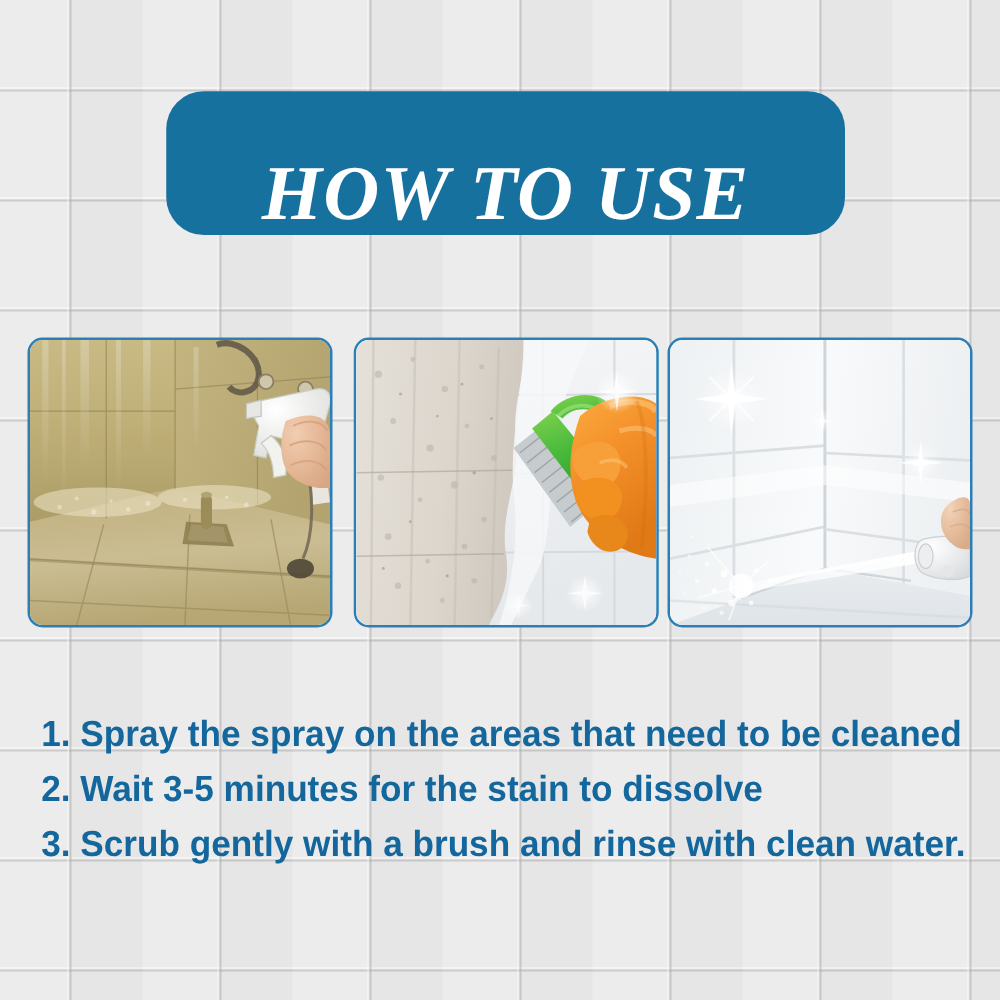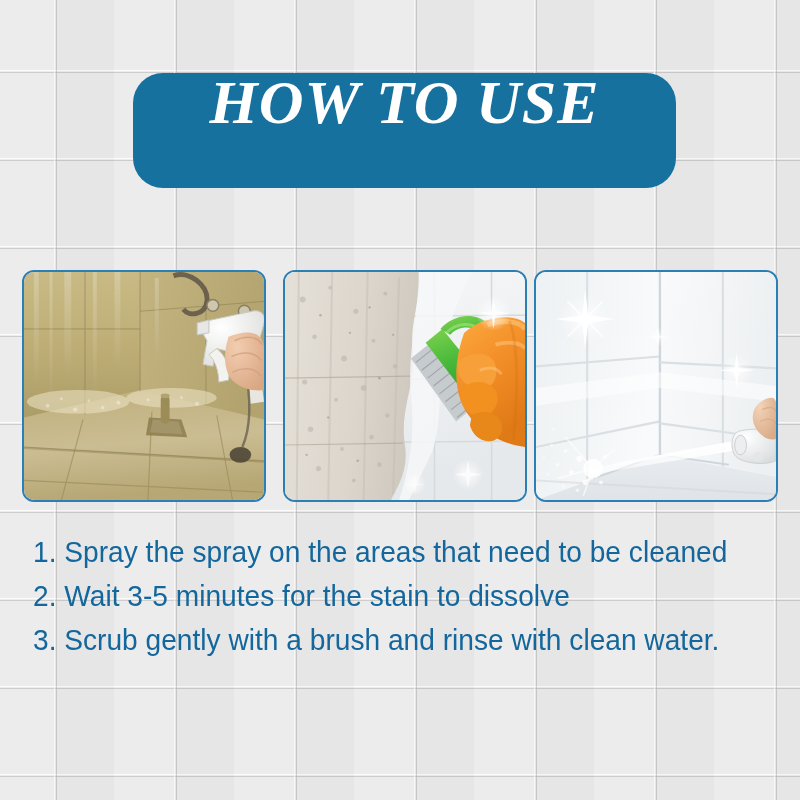--- a/index.html
+++ b/index.html
@@ -35,21 +35,21 @@
   }
 
   
   #title-banner {
     position: absolute;
     left: 133px; top: 73px;
     width: 543px; height: 115px;
     background: #16719f;
     border-radius: 30px;
     display: flex;
-    align-items: flex-start;
+    align-items: flex-end;
     justify-content: center;
     box-shadow: 0 0 0 0 rgba(0,0,0,0);
   }
   #title-text {
     font-family: "Liberation Serif", "DejaVu Serif", serif;
     font-weight: bold;
     font-style: italic;
     font-size: 62px;
     letter-spacing: 1px;
     color: #ffffff;
@@ -72,22 +72,23 @@
   }
   #panel-1 { left: 22px; }
   #panel-2 { left: 283px; }
   #panel-3 { left: 534px; }
   .photo-inner { position: absolute; inset: 0; overflow: hidden; }
   .photo-svg { display:block; width: 100%; height: 100%; }
 
   
   #instructions {
     position: absolute;
-    left: 33px; top: 530px;
+    left: 33px; top: 566px;
     width: 740px;
+    font-weight: bold;
   }
   .instruction-line {
     color: #14679c;
     font-size: 29px;
     line-height: 44px;
     white-space: nowrap;
     font-family: "Liberation Sans", sans-serif;
     transform: scaleX(0.97);
     transform-origin: left center;
   }

